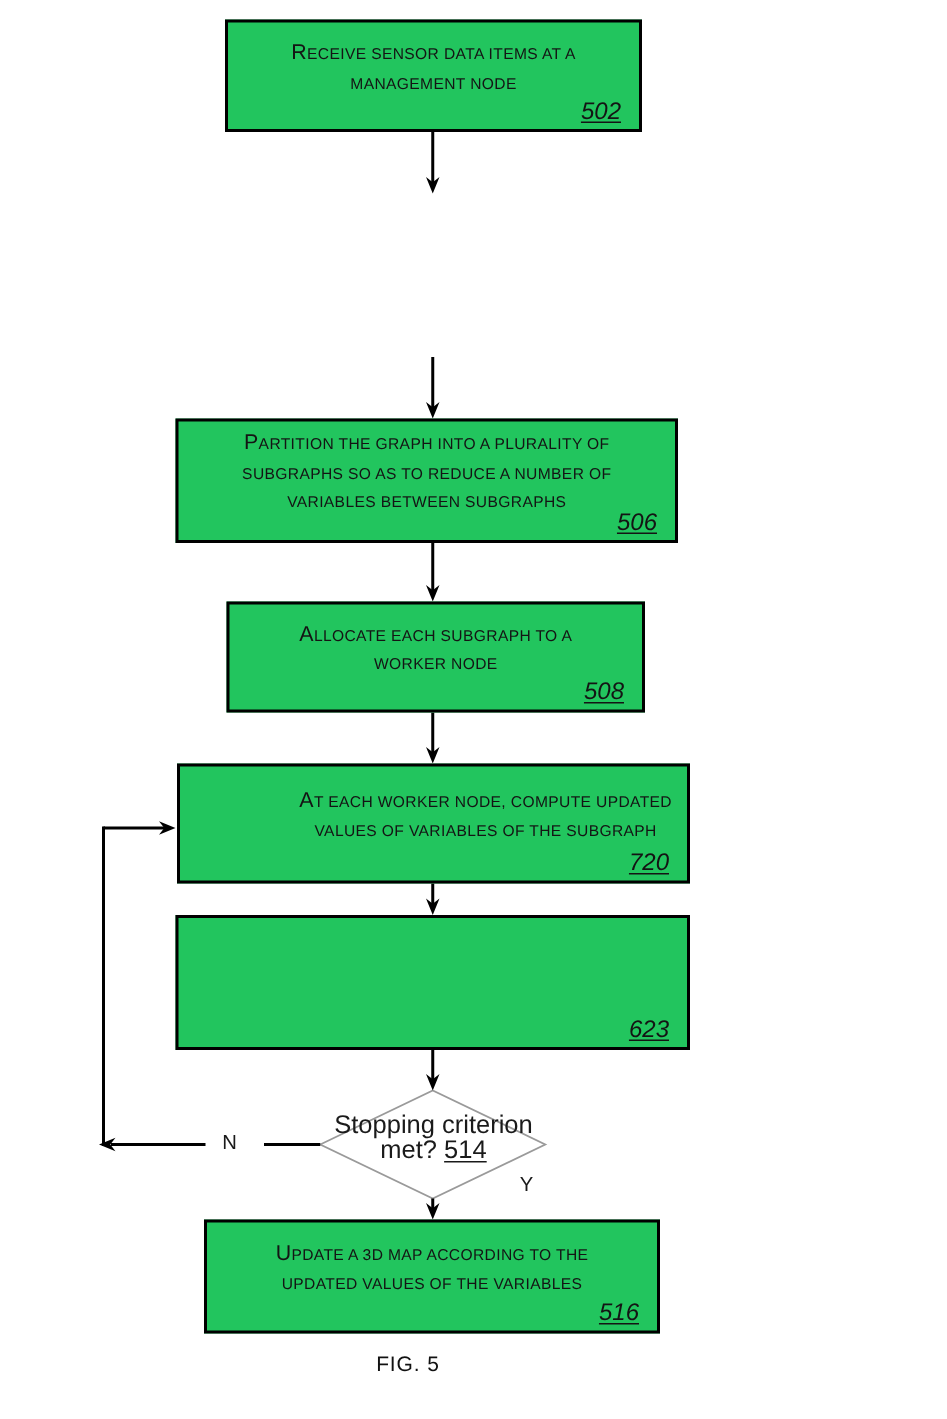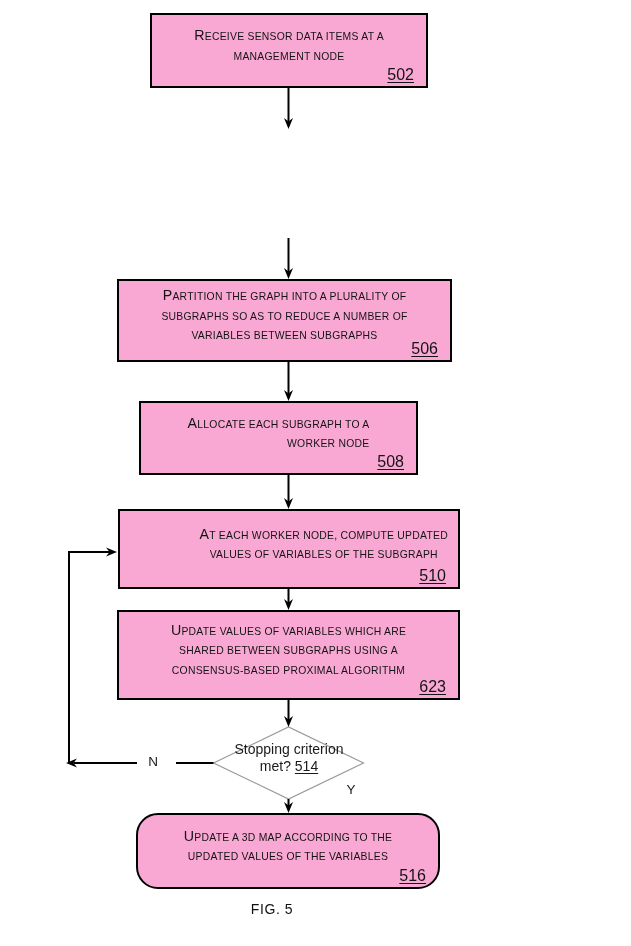--- a/index.html
+++ b/index.html
@@ -15,21 +15,21 @@
   .connectors {
     position: absolute;
     left: 0; top: 0;
     width: 631px; height: 946px;
     z-index: 1;
   }
   .step-box {
     position: absolute;
     box-sizing: border-box;
     border: 2px solid #000000;
-    background: #f9a8d4;
+    background: #22c55e;
     z-index: 2;
     display: flex;
     align-items: center;
     justify-content: center;
     text-align: center;
     padding: 6px 10px 15px 10px;
   }
   .box-text {
     white-space: pre-line;
     font-size: 10.4px;
@@ -42,28 +42,29 @@
   }
   .ref-num {
     position: absolute;
     right: 12px;
     bottom: 3px;
     font-size: 16px;
     line-height: 16px;
     text-decoration: underline;
     text-underline-offset: 2px;
     color: #141414;
+    font-style: italic;
   }
   .diamond-text {
     position: absolute;
     left: 213px;
     top: 741px;
     width: 152px;
     text-align: center;
-    font-size: 14px;
+    font-size: 17px;
     line-height: 17px;
     color: #1a1a1a;
     z-index: 3;
   }
   .diamond-ref {
     text-decoration: underline;
     text-underline-offset: 2px;
   }
   .branch-label {
     position: absolute;
@@ -133,40 +134,37 @@
   </div>
 
 
   <div class="step-box" style="left:117px; top:279px; width:335px; height:83px;">
     <div class="box-text">PARTITION THE GRAPH INTO A PLURALITY OF
 SUBGRAPHS SO AS TO REDUCE A NUMBER OF
 VARIABLES BETWEEN SUBGRAPHS</div>
     <div class="ref-num">506</div>
   </div>
 
-  <div class="step-box" style="left:139px; top:401px; width:279px; height:74px;text-align:right;">
+  <div class="step-box" style="left:151px; top:401px; width:279px; height:74px;">
     <div class="box-text">ALLOCATE EACH SUBGRAPH TO A
 WORKER NODE</div>
     <div class="ref-num">508</div>
   </div>
 
   <div class="step-box" style="left:118px; top:509px; width:342px; height:80px;justify-content:flex-end;">
     <div class="box-text">AT EACH WORKER NODE, COMPUTE UPDATED
 VALUES OF VARIABLES OF THE SUBGRAPH</div>
-    <div class="ref-num">510</div>
+    <div class="ref-num">720</div>
   </div>
 
   <div class="step-box" style="left:117px; top:610px; width:343px; height:90px;">
-    <div class="box-text">UPDATE VALUES OF VARIABLES WHICH ARE
-SHARED BETWEEN SUBGRAPHS USING A
-CONSENSUS-BASED PROXIMAL ALGORITHM</div>
     <div class="ref-num">623</div>
   </div>
 
-  <div class="step-box" style="left:136px; top:813px; width:304px; height:76px;border-radius:22px;">
+  <div class="step-box" style="left:136px; top:813px; width:304px; height:76px;">
     <div class="box-text">UPDATE A 3D MAP ACCORDING TO THE
 UPDATED VALUES OF THE VARIABLES</div>
     <div class="ref-num">516</div>
   </div>
 
   <div class="diamond-text">
     <div>Stopping criterion</div>
     <div>
       <span>met?</span>
       <span class="diamond-ref">514</span>

